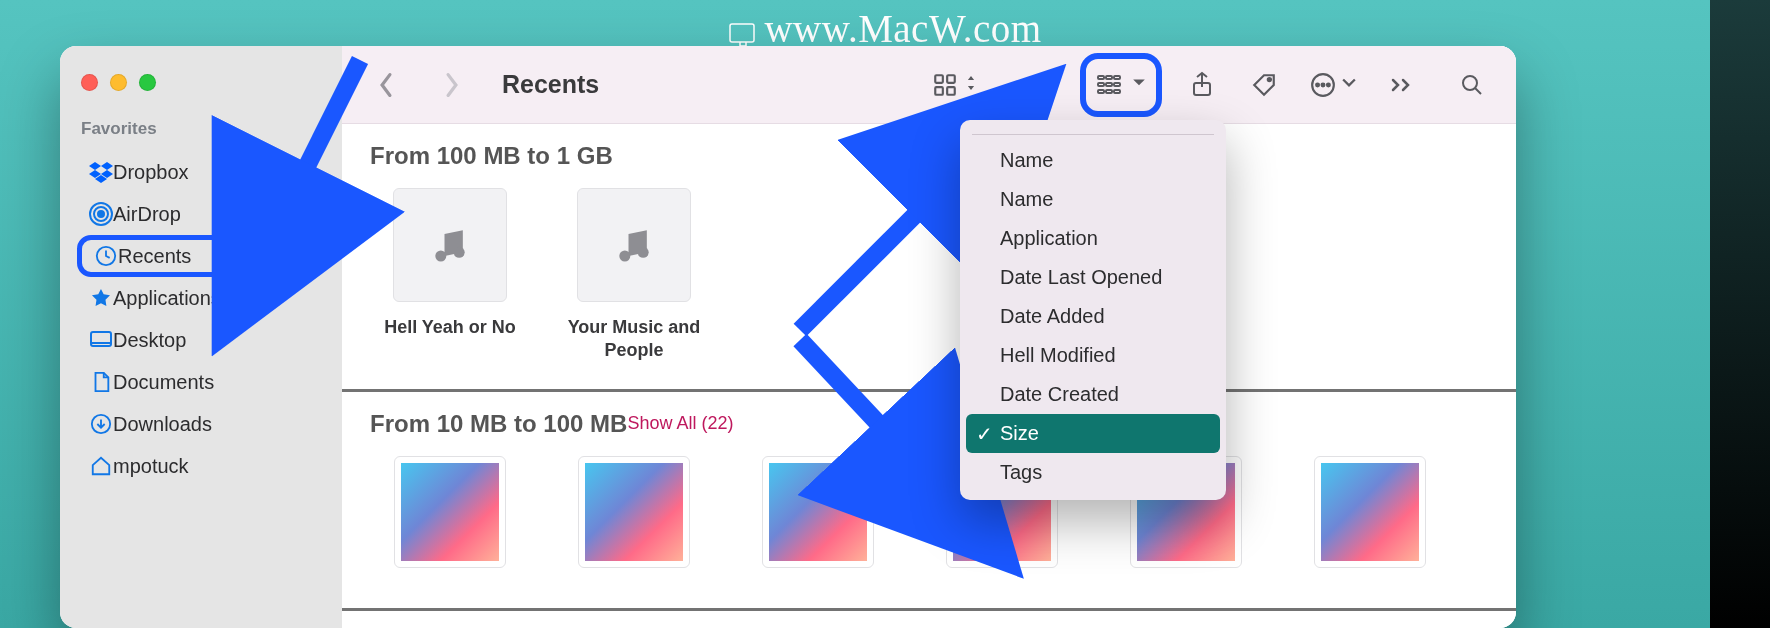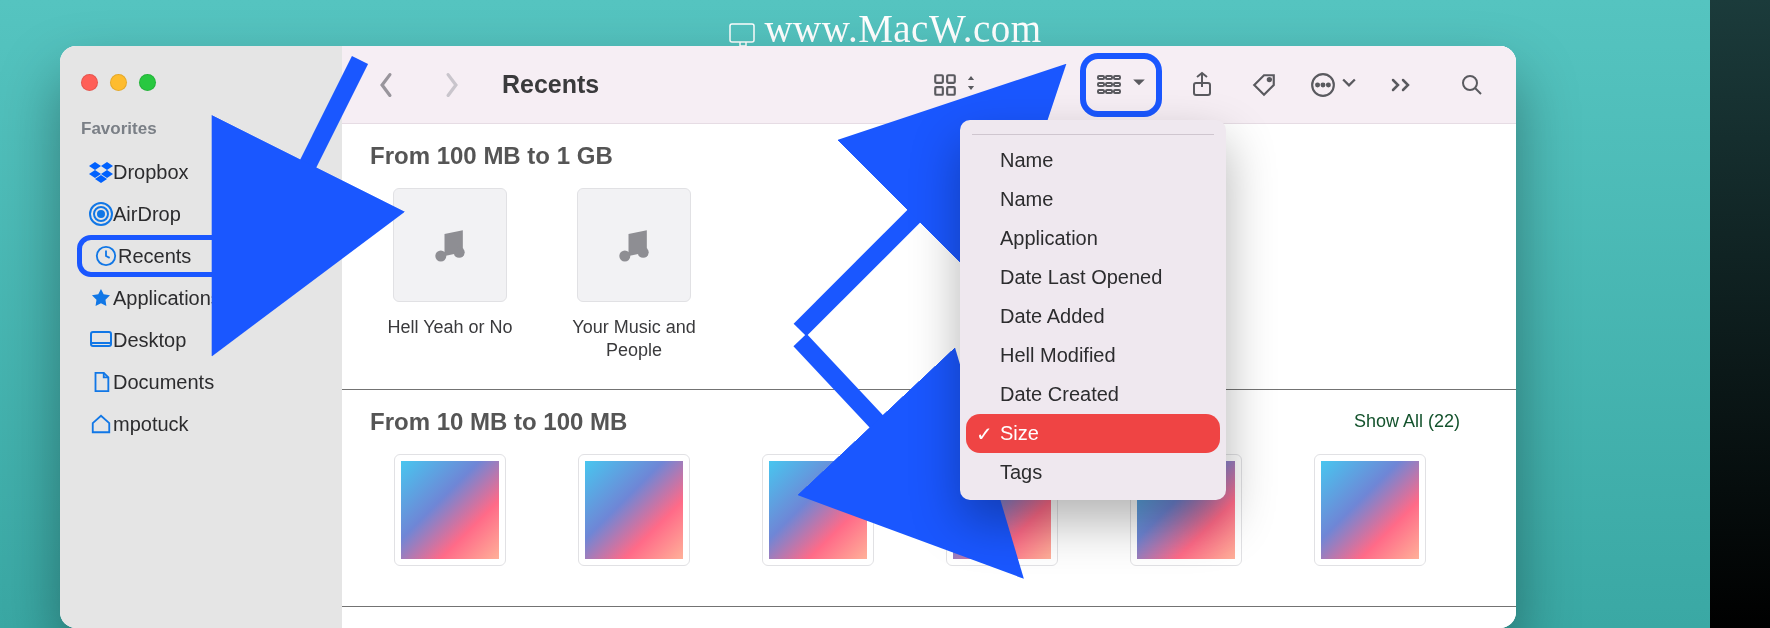--- a/index.html
+++ b/index.html
@@ -129,21 +129,22 @@
     font-size: 24px;
     font-weight: 700;
     color: #555;
     padding: 18px 28px 12px 28px;
   }
 
   .group-row {
     display: flex;
     gap: 24px;
     padding: 6px 28px 26px 28px;
-    border-bottom: 1px solid #737373;
+    border-bottom: 3px solid #737373;
+    font-weight: bold;
   }
 
   .file {
     width: 160px;
     text-align: center;
   }
   .thumb {
     width: 112px;
     height: 112px;
     margin: 0 auto 14px auto;
@@ -158,23 +159,23 @@
     padding:6px;
     box-sizing: border-box;
   }
   .thumb.pic .art {
     width:100%; height:100%;
     background: linear-gradient(135deg,#48c6ef,#6f86d6 40%,#ff6a88 70%,#ffb199);
   }
   .fname { font-size: 18px; color:#3a3a3c; line-height:1.3; }
 
   .group-header.row2 {
-    display:flex; justify-content:space-between; align-items:center;
-  }
-  .showall { font-size: 18px; color:#14532d; font-weight:400; padding-right:28px;}
+    display:flex; align-items:center;
+  }
+  .showall { font-size: 18px; color:#be185d; font-weight:400; padding-right:28px;}
 
   
   .menu {
     position: absolute;
     top: 120px;
     left: 960px;
     width: 254px;
     background: #efe8ef;
     border-radius: 10px;
     box-shadow: 0 22px 50px rgba(0,0,0,0.3);
@@ -187,23 +188,22 @@
     margin: 6px 6px;
   }
   .menu-item {
     font-size: 20px;
     color: #2c2c2e;
     padding: 8px 14px 8px 34px;
     border-radius: 6px;
     position: relative;
   }
   .menu-item.selected {
-    background: #ef4444;
+    background: #0f766e;
     color: #fff;
-    border-radius: 14px;
   }
   .menu-item.selected::before {
     content: "✓";
     position: absolute;
     left: 10px;
     color: #fff;
   }
 
   
   .overlay { position:absolute; inset:0; pointer-events:none; }
@@ -283,20 +283,29 @@
     <div class="side-item">
       <span class="ic">
         <svg viewBox="0 0 24 24" width="22" height="22" fill="none" stroke="#1177e6" stroke-width="2">
             <path d="M6 2h9l5 5v15H6z"></path>
             <path d="M15 2v5h5"></path>
           </svg>
       </span>
       <span>Documents</span>
     </div>
 
+    <div class="side-item">
+      <span class="ic">
+        <svg viewBox="0 0 24 24" width="22" height="22" fill="none" stroke="#1177e6" stroke-width="2">
+            <circle cx="12" cy="12" r="10"></circle>
+            <path d="M12 7v8M8 12l4 4 4-4"></path>
+          </svg>
+      </span>
+      <span>Downloads</span>
+    </div>
 
     <div class="side-item">
       <span class="ic">
         <svg viewBox="0 0 24 24" width="22" height="22" fill="none" stroke="#1177e6" stroke-width="2">
             <path d="M3 11l9-8 9 8v10H3z"></path>
           </svg>
       </span>
       <span>mpotuck</span>
     </div>
   </div>

